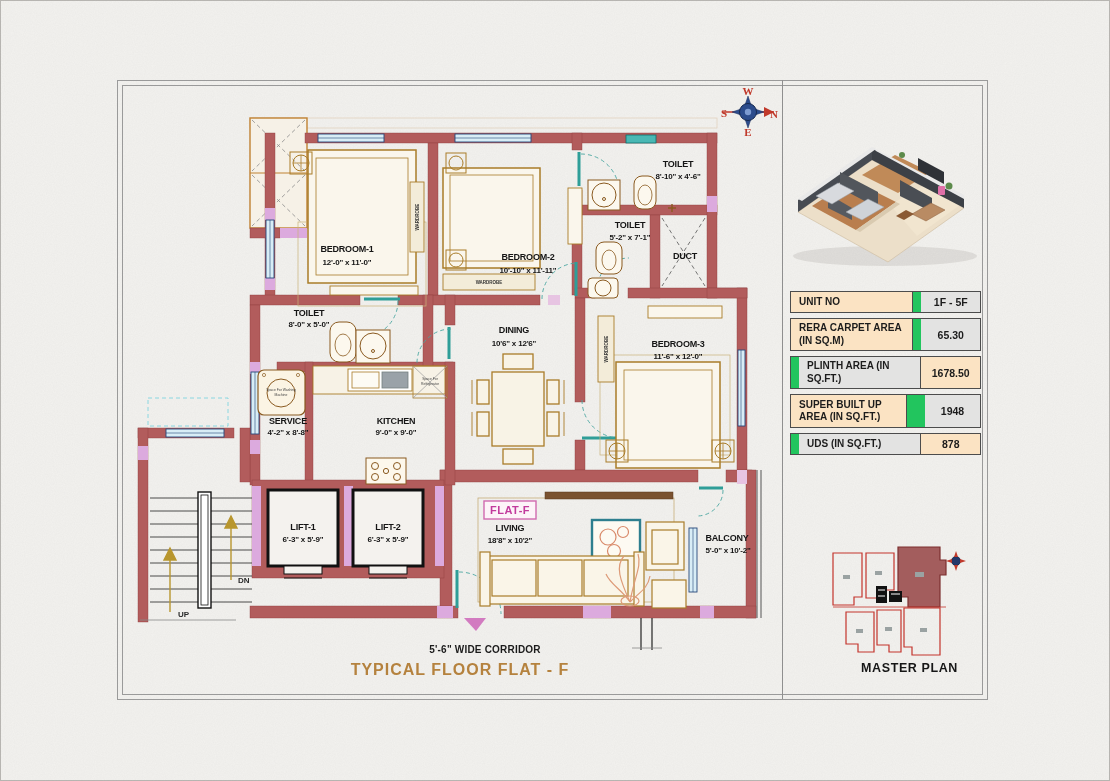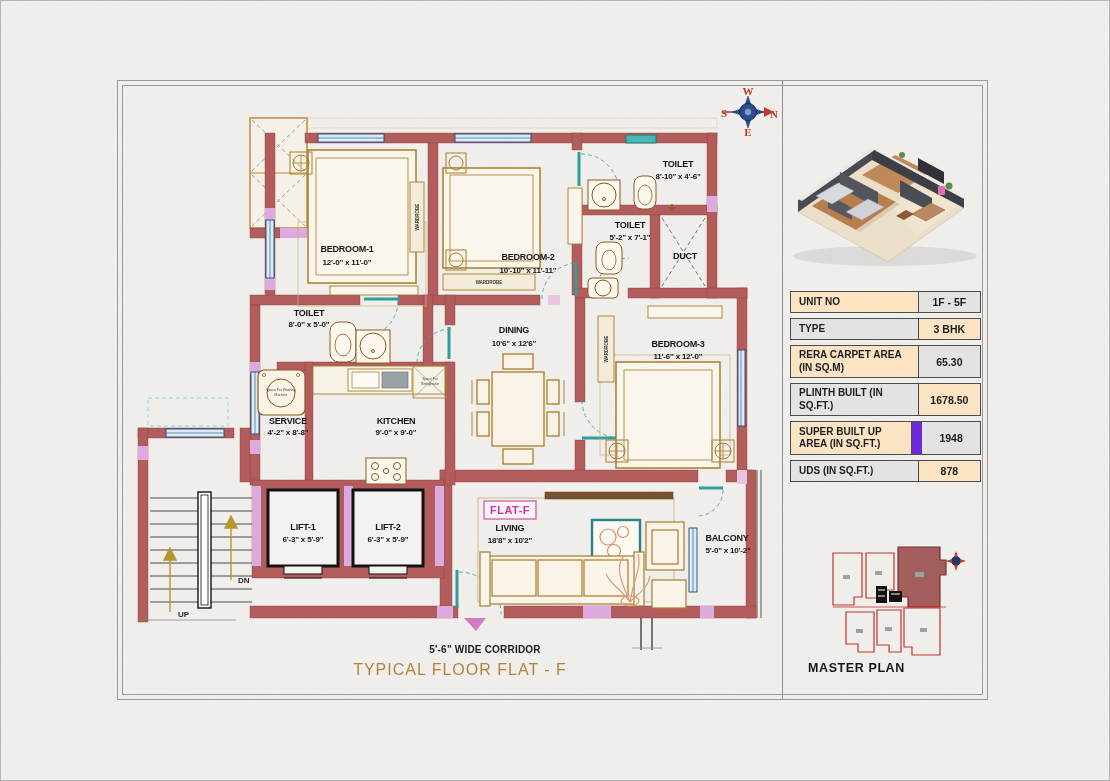--- a/index.html
+++ b/index.html
@@ -7,30 +7,30 @@
          font-family:"Liberation Sans",sans-serif;box-shadow:inset 0 0 0 1px #b9b7b3;}
   .tex{position:absolute;left:0;top:0;width:1110px;height:781px;pointer-events:none;}
   .frame{position:absolute;border:1px solid #9a9a9a;}
   .frame.outer{left:117px;top:80px;width:869px;height:618px;}
   .frame.inner{left:122px;top:85px;width:859px;height:608px;}
   .vdivider{position:absolute;left:782px;top:80px;width:1px;height:619px;background:#8f8f8f;}
   .plan-svg{position:absolute;left:0;top:0;width:1110px;height:781px;}
   .corridor-note{position:absolute;left:395px;top:644px;width:180px;text-align:center;
       font-size:10px;font-weight:bold;color:#1b1b1b;letter-spacing:.2px;}
   .sheet-title{position:absolute;left:340px;top:661px;width:240px;text-align:center;
-      font-size:16px;font-weight:normal;color:#b5823e;letter-spacing:1px;}
-  .master-label{position:absolute;left:808px;top:661px;width:150px;text-align:left;
+      font-size:16px;font-weight:bold;color:#b5823e;letter-spacing:1px;}
+  .master-label{position:absolute;left:808px;top:661px;width:150px;text-align:right;
       font-size:12.5px;font-weight:bold;color:#161616;letter-spacing:.6px;}
   .info-table{position:absolute;left:790px;top:291px;width:191px;}
-  .irow{display:flex;border:1px solid #4c4c4c;margin-bottom:5px;background:#6d28d9;}
+  .irow{display:flex;border:1px solid #4c4c4c;margin-bottom:5px;background:#22c55e;}
   .irow .cell{display:flex;align-items:center;font-weight:bold;color:#1c1c1c;}
   .irow .label{width:116px;padding:3px 4px 3px 8px;font-size:10px;line-height:1.25;border-right:1px solid #4c4c4c;}
   .irow .value{width:62px;justify-content:center;font-size:10.5px;text-align:center;}
   .bg-peach{background:#fbe3c3;}
-  .bg-gray{background:#e3e3e2;}
+  .bg-gray{background:#e3e3e2;margin-left:8px;}
   .h20{min-height:20px;} .h30{min-height:30px;} .h32{min-height:32px;gap:10px;}
   
   .rname{font:bold 9px "Liberation Sans",sans-serif;fill:#151515;letter-spacing:-.2px;}
   .rdims{font:bold 8px "Liberation Sans",sans-serif;fill:#151515;letter-spacing:-.2px;}
   .tinyv{font:bold 4.5px "Liberation Sans",sans-serif;fill:#333;}
   .tiny3{font:3.4px "Liberation Sans",sans-serif;fill:#444;}
   .updn{font:bold 8px "Liberation Sans",sans-serif;fill:#2a2a2a;}
   .cdir{font:bold 11px "Liberation Serif",serif;fill:#c0392b;}
   .flatf{font:bold 11px "Liberation Sans",sans-serif;fill:#c23a9c;letter-spacing:.5px;}
 </style>
@@ -457,30 +457,26 @@
 
   <div class="corridor-note">5'-6" WIDE CORRIDOR</div>
   <div class="sheet-title">TYPICAL FLOOR FLAT - F</div>
   <div class="master-label">MASTER PLAN</div>
 
   <div class="info-table">
     <div class="irow h20">
       <div class="cell label bg-peach">UNIT NO</div>
       <div class="cell value bg-gray">1F - 5F</div>
     </div>
-    <div class="irow h20">
-      <div class="cell label bg-gray">TYPE</div>
-      <div class="cell value bg-peach">3 BHK</div>
-    </div>
     <div class="irow h30">
       <div class="cell label bg-peach">RERA CARPET AREA (IN SQ.M)</div>
       <div class="cell value bg-gray">65.30</div>
     </div>
     <div class="irow h30">
-      <div class="cell label bg-gray">PLINTH BUILT (IN SQ.FT.)</div>
+      <div class="cell label bg-gray">PLINTH AREA (IN SQ.FT.)</div>
       <div class="cell value bg-peach">1678.50</div>
     </div>
     <div class="irow h32">
       <div class="cell label bg-peach">SUPER BUILT UP AREA (IN SQ.FT.)</div>
       <div class="cell value bg-gray">1948</div>
     </div>
     <div class="irow h20">
       <div class="cell label bg-gray">UDS (IN SQ.FT.)</div>
       <div class="cell value bg-peach">878</div>
     </div>

